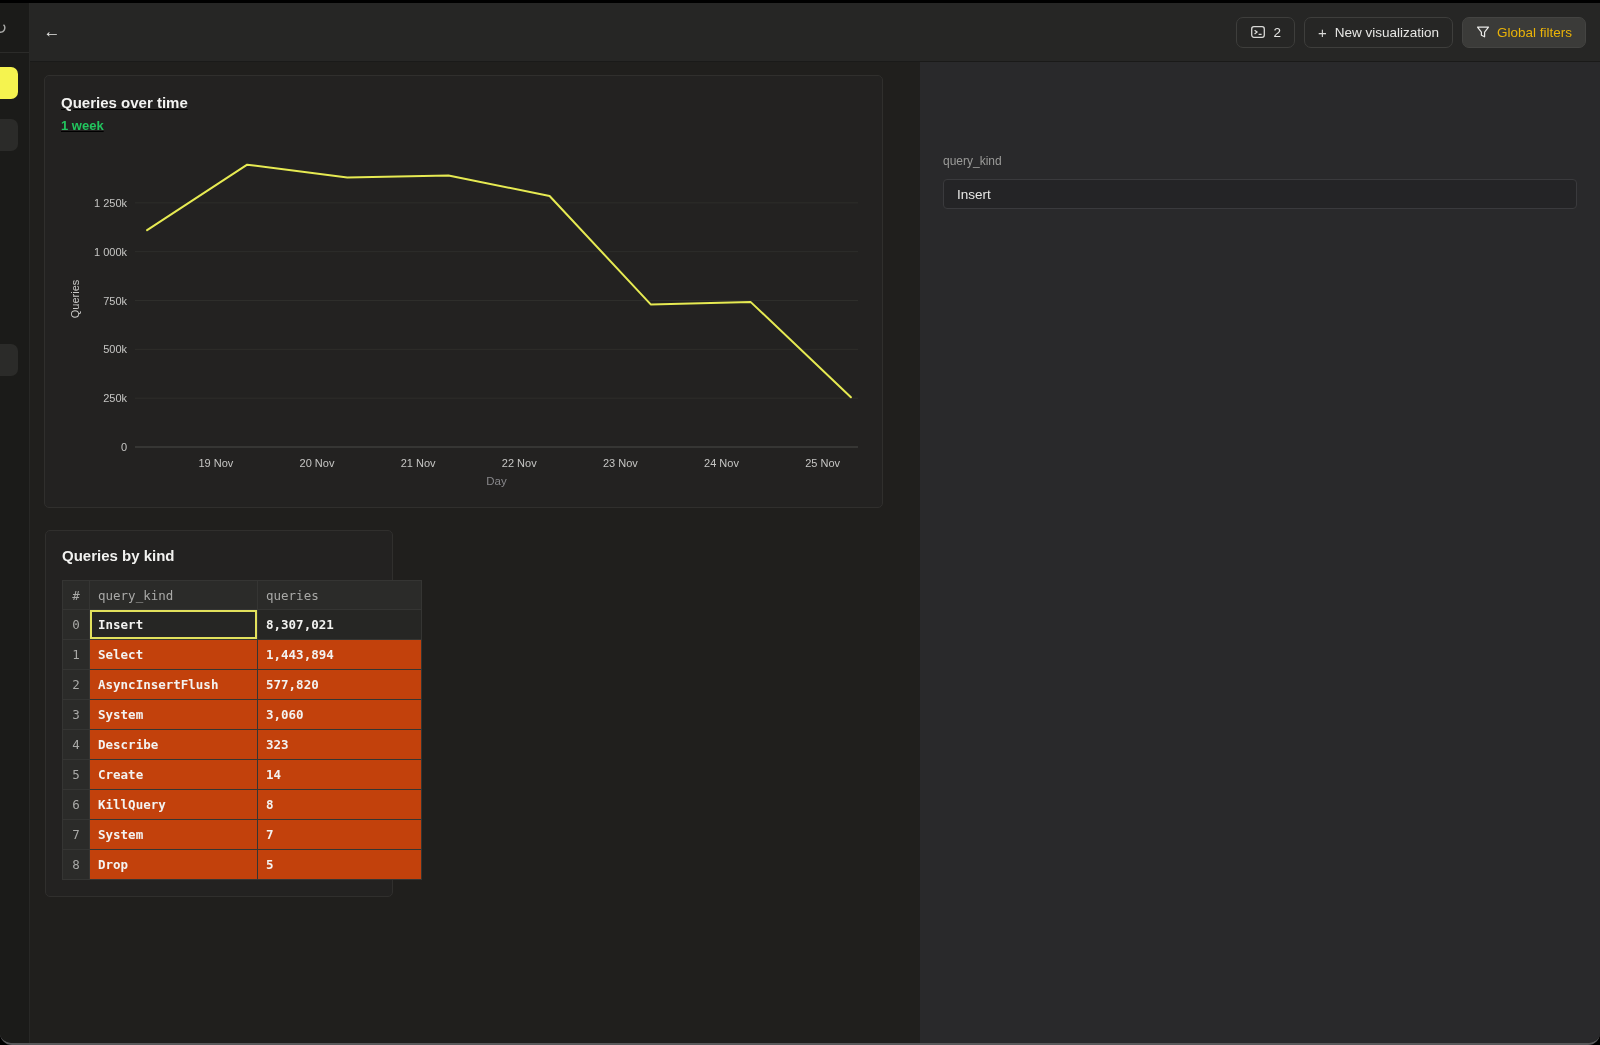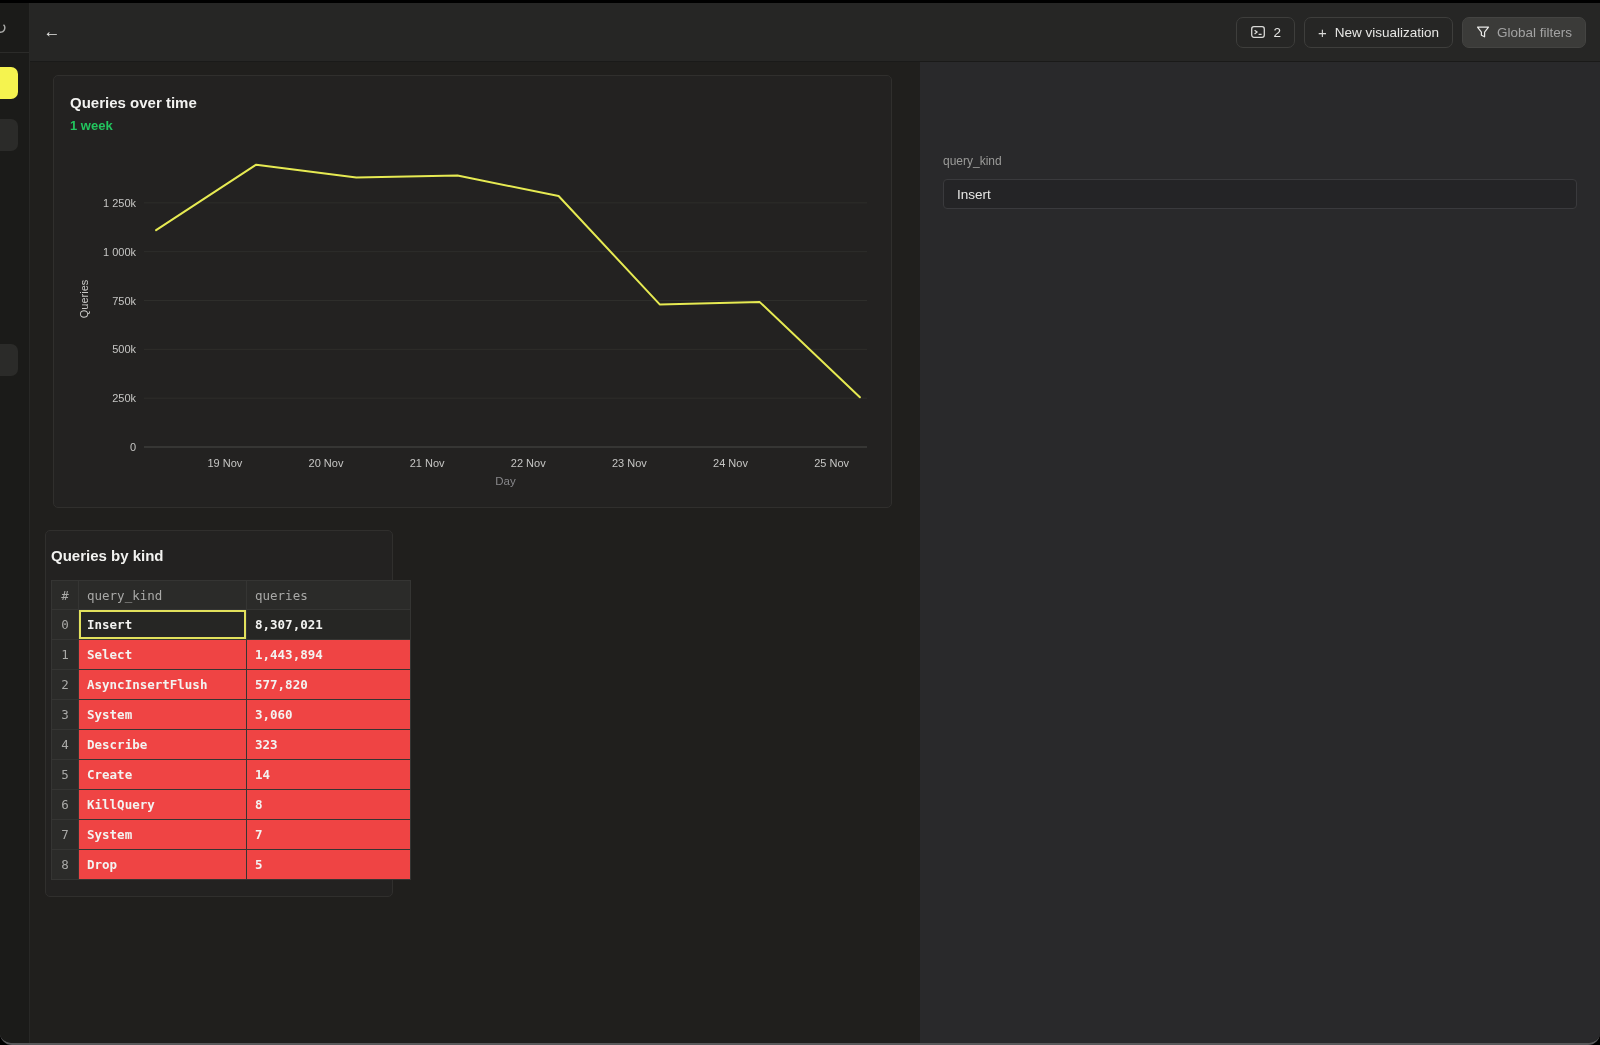--- a/index.html
+++ b/index.html
@@ -22,42 +22,42 @@
 
   
   .right-col{ flex:1; display:flex; flex-direction:column; min-width:0;}
 
   
   .topbar{ height:59px; background:#262625; border-bottom:1px solid #1a1a19; display:flex; align-items:center; padding:0 14px 0 8px; flex:0 0 59px;}
   .back-btn{ width:28px; height:28px; display:flex; align-items:center; justify-content:center; color:#e4e4e2; font-size:17px; cursor:pointer; margin-right:3px;}
   .title-input{ width:740px; height:31px; background:#2d2d2b; border:1px solid #3e3e3c; border-radius:8px; color:#d9d9d7; font-size:13.5px; padding:0 12px; outline:none; font-family:"Liberation Sans",sans-serif;}
   .topbar-spacer{ flex:1; }
   .tb-btn{ height:31px; display:flex; align-items:center; gap:7px; border:1px solid #3e3e3c; border-radius:7px; background:#262625; color:#e6e6e4; font-size:13.5px; padding:0 13px; margin-left:9px; cursor:pointer; white-space:nowrap;}
-  .tb-btn.filled{ background:#3b3b39; border-color:#444442; color:#a3a3a3;}
+  .tb-btn.filled{ background:#3b3b39; border-color:#444442; color:#eab308;}
   .tb-btn svg{ display:block; }
   .plus-glyph{ font-size:15px; color:#d9d9d7; margin-right:1px;}
 
   
   .content-row{ flex:1; display:flex; flex-direction:row; min-height:0;}
   .main-area{ width:890px; flex:0 0 890px; background:#201f1d; position:relative; overflow:hidden;}
 
   .card{ position:absolute; background:#232221; border:1px solid #302f2d; border-radius:5px;}
   .card-title{ color:#f2f2f0; font-size:15px; font-weight:bold; }
   .card-sub{ color:#22c55e; font-size:13px; font-weight:bold; margin-top:7px;}
 
-  #chart-card{ left:23px; top:13px; width:839px; height:433px; padding:18px 16px 0 16px;}
+  #chart-card{ left:14px; top:13px; width:839px; height:433px; padding:18px 16px 0 16px;text-decoration:underline;}
   #chart-svg{ position:absolute; left:0; top:75px; width:839px; height:358px; overflow:visible;}
 
-  #table-card{ left:15px; top:468px; width:348px; height:367px; padding:16px 16px 0 5px;}
+  #table-card{ left:15px; top:468px; width:348px; height:367px; padding:16px 16px 0 16px;}
   table{ border-collapse:collapse; margin-top:16px; font-family:"DejaVu Sans Mono", monospace; width:359px; table-layout:fixed;}
   th,td{ border:1px solid #353533; font-size:12.5px; height:30px; padding:0 8px; overflow:hidden; white-space:nowrap;}
   thead th{ background:#2b2b29; color:#a9a9a7; font-weight:normal; text-align:left; height:29px;}
   col.c-idx{ width:27px;} col.c-kind{ width:168px;} col.c-q{ width:164px;}
   td.idx, th.idx{ background:#2b2b29; color:#a9a9a7; text-align:center; padding:0 4px;}
-  td.val{ background:#ef4444; color:#f3f3f1; font-weight:bold;}
+  td.val{ background:#c2410c; color:#f3f3f1; font-weight:bold;}
   tr.sel-row td.val{ background:#262624; }
   td.selected{ box-shadow:inset 0 0 0 2px #e2e15c; }
 
   
   .panel{ flex:1; background:#29292b; position:relative; min-width:0;}
   .panel-head{ height:71px; border-bottom:1px solid #343437; position:relative;}
   .panel-title{ position:absolute; left:23px; top:22px; color:#ececea; font-size:14px; font-weight:bold;}
   .panel-close{ position:absolute; right:58px; top:18px; width:24px; height:24px; display:flex; align-items:center; justify-content:center; color:#cfcfcd; font-size:15px; cursor:pointer;}
   .field-label{ position:absolute; left:23px; top:92px; color:#9b9b99; font-size:12px;}
   .field-input{ position:absolute; left:23px; top:117px; width:634px; height:30px; background:#242426; border:1px solid #3a3a3d; border-radius:4px; color:#e7e7e5; font-size:13.5px; padding:0 13px; outline:none; font-family:"Liberation Sans",sans-serif;}

